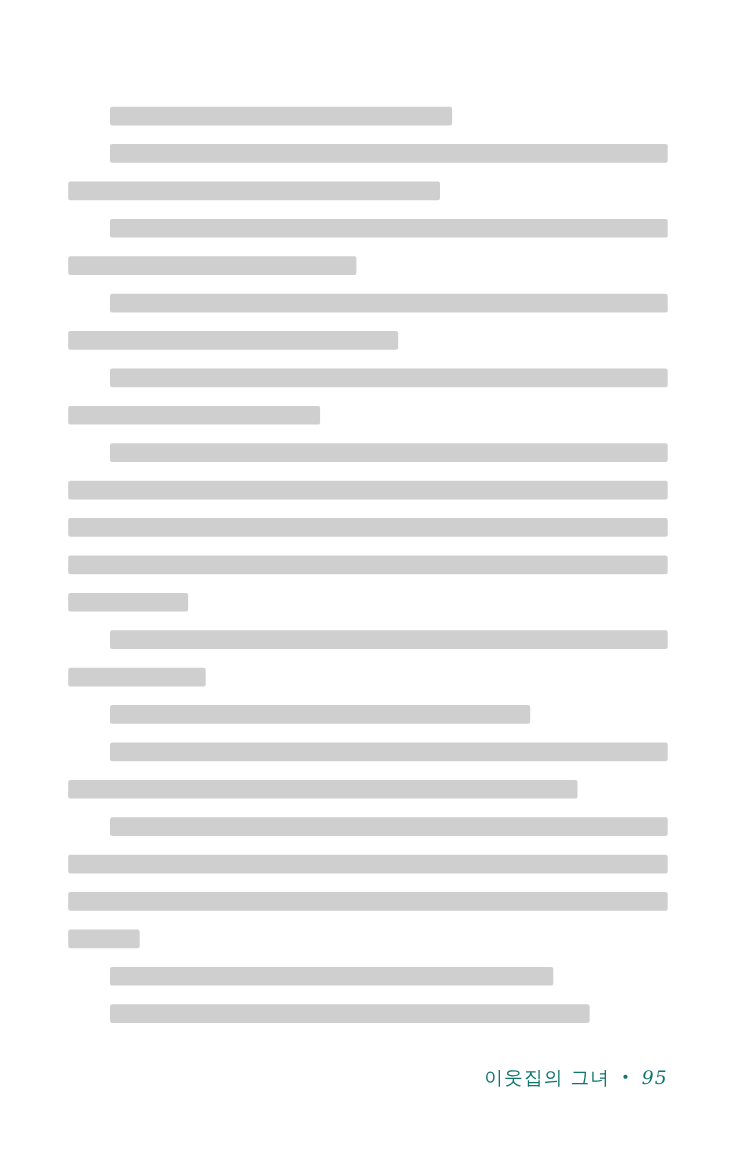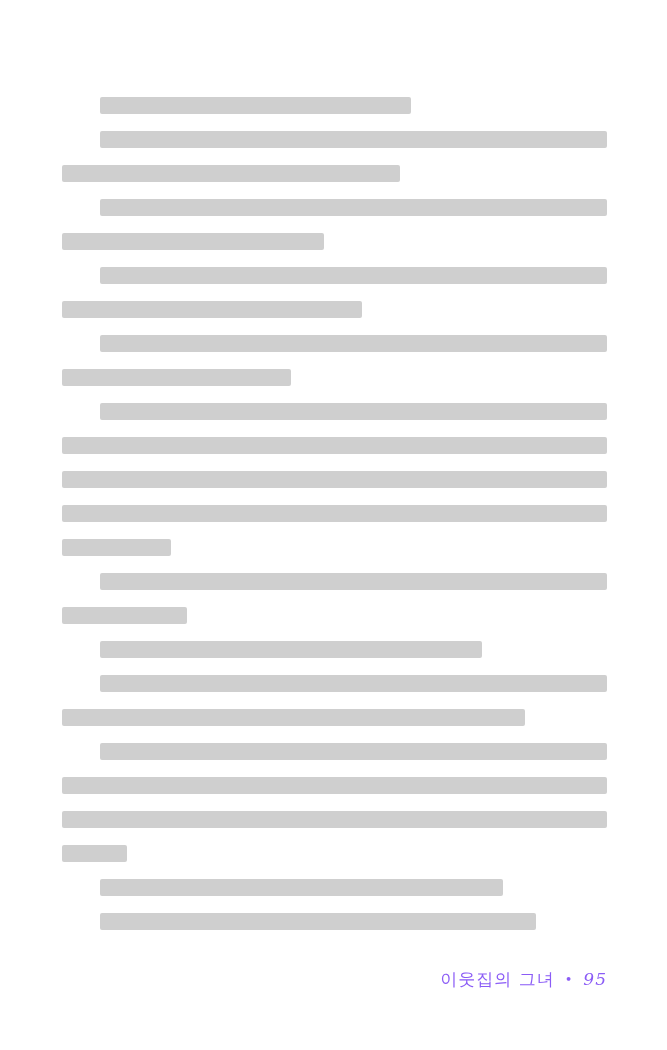--- a/index.html
+++ b/index.html
@@ -38,21 +38,21 @@
     width: 100%;
   }
   .rline.indent .bar {
     margin-left: 38px;
   }
   .footer {
     position: absolute;
     right: 60px;
     top: 968px;
     font-size: 17px;
-    color: #8b5cf6;
+    color: #0f766e;
     letter-spacing: 1px;
     white-space: nowrap;
     margin-left: 28px;
   }
   .footer .sep {
     margin: 0 10px;
     font-size: 13px;
     vertical-align: 1px;
   }
   .footer .pagenum {

